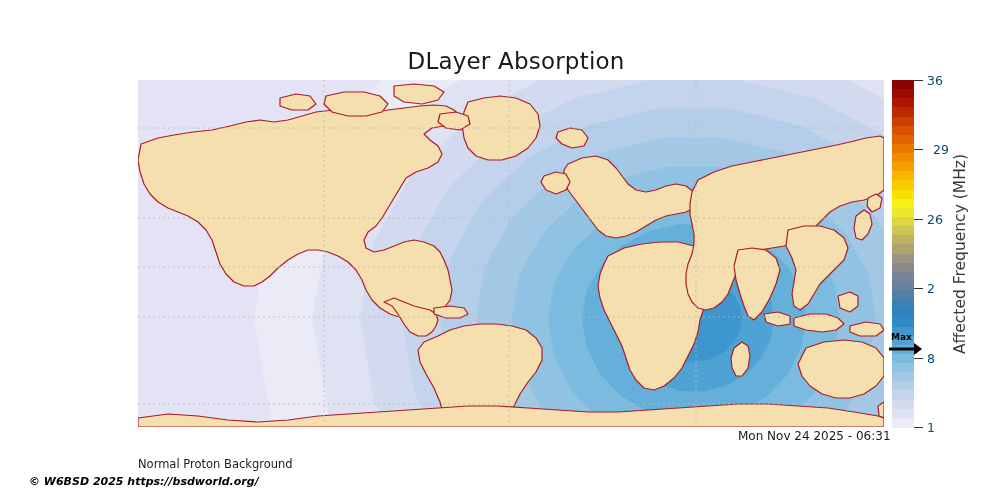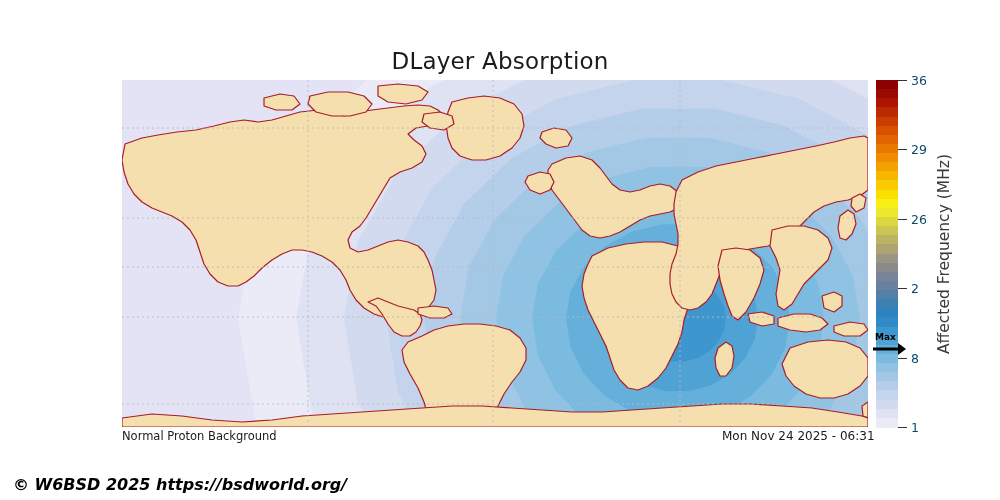--- a/index.html
+++ b/index.html
@@ -1,21 +1,21 @@
 <!DOCTYPE html>
 <html><head>
 <meta charset="utf-8">
 <style>
   html,body{margin:0;padding:0;}
   body{
     width:1000px;height:500px;background:#ffffff;
     font-family:"DejaVu Sans","Liberation Sans",sans-serif;
     overflow:hidden;position:relative;
   }
-  #root{position:absolute;left:0;top:0;width:908px;height:500px;}
+  #root{position:absolute;left:16px;top:0;width:908px;height:500px;}
 
   
   .title{
     position:absolute;left:0;top:48px;width:1000px;text-align:center;
     font-size:23px;color:#1a1a1a;letter-spacing:.2px;
   }
 
   
   .map-frame{
     position:absolute;left:122px;top:80px;width:746px;height:347px;
@@ -44,27 +44,27 @@
   .maxmark{position:absolute;left:-4px;width:34px;height:22px;}
   .maxmark .mlbl{
     position:absolute;left:3px;top:-3px;font-size:9px;color:#000;font-weight:bold;
   }
 
   
   .status{
     position:absolute;left:122px;top:429px;font-size:11.5px;color:#1a1a1a;
     line-height:15px;
   }
-  .status div{white-space:nowrap;}
+  .status div{white-space:nowrap;margin-top:28px;}
   .stamp{
     position:absolute;left:722px;top:429px;font-size:12px;color:#1a1a1a;
     white-space:nowrap;
   }
   .credit{
-    position:absolute;left:13px;top:475px;font-size:16px;color:#000;
+    position:absolute;left:13px;top:475px;font-size:11px;color:#000;
     font-style:italic;font-weight:bold;white-space:nowrap;
   }
 </style>
 </head>
 <body>
 
 <div id="root">
 
   <div class="title">DLayer Absorption</div>
 
@@ -244,21 +244,21 @@
         <div class="cbar-band" style="top: 301.342px; height: 9.73158px; background: rgb(180, 205, 233);"></div>
         <div class="cbar-band" style="top: 310.474px; height: 9.73158px; background: rgb(196, 212, 236);"></div>
         <div class="cbar-band" style="top: 319.605px; height: 9.73158px; background: rgb(210, 218, 239);"></div>
         <div class="cbar-band" style="top: 328.737px; height: 9.73158px; background: rgb(223, 226, 243);"></div>
         <div class="cbar-band" style="top: 337.868px; height: 9.73158px; background: rgb(235, 235, 247);"></div>
       </div>
     <div class="cbar-ticks" id="cbar-ticks">
         <div class="cbar-tick" style="top: 0px;"></div>
         <div class="cbar-lbl" style="top: 0px;">36</div>
         <div class="cbar-tick" style="top: 69.4px;"></div>
-        <div class="cbar-lbl" style="top: 69.4px;">29</div>
+        <div class="cbar-lbl" style="top: 69.4px; margin-left: 6px;">29</div>
         <div class="cbar-tick" style="top: 138.8px;"></div>
         <div class="cbar-lbl" style="top: 138.8px;">26</div>
         <div class="cbar-tick" style="top: 208.2px;"></div>
         <div class="cbar-lbl" style="top: 208.2px;">2</div>
         <div class="cbar-tick" style="top: 277.6px;"></div>
         <div class="cbar-lbl" style="top: 277.6px;">8</div>
         <div class="cbar-tick" style="top: 347px;"></div>
         <div class="cbar-lbl" style="top: 347px;">1</div>
       </div>
     <div class="maxmark" id="max-marker" style="top: 254.703px;">

